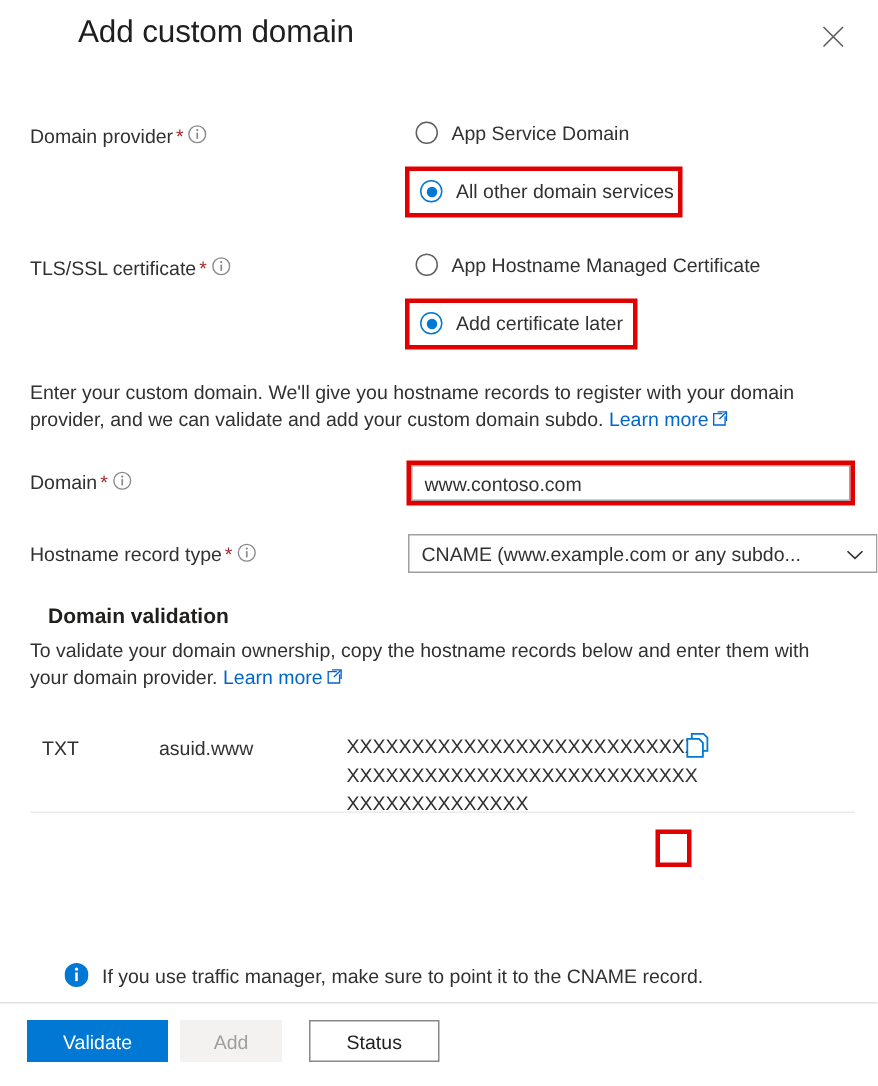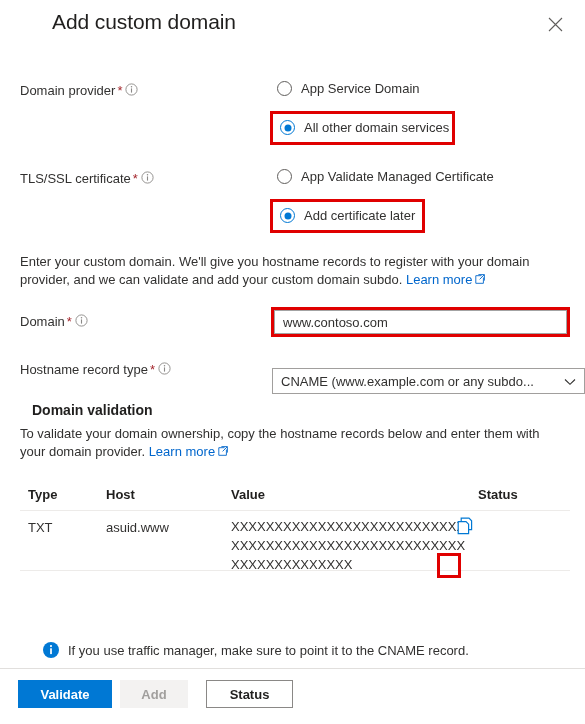--- a/index.html
+++ b/index.html
@@ -239,21 +239,21 @@
   .info-bar-icon { margin-left: 20px; flex: 0 0 auto; line-height: 0; }
   .info-bar-text { margin-left: 9px; font-size: 13px; color: #323130; }
 
   
   .btn {
     position: absolute;
     box-sizing: border-box;
     height: 28px;
     font-family: "Liberation Sans", sans-serif;
     font-size: 13px;
-    font-weight: bold;
+    font-weight: normal;
     display: flex;
     align-items: center;
     justify-content: center;
     cursor: pointer;
     border: 1px solid transparent;
     padding: 0 12px;
   }
   .btn-primary { background: #0078d4; color: #ffffff; border-color: #0078d4; }
   .btn-disabled { background: #f3f2f1; color: #a19f9d; border-color: #f3f2f1; cursor: default; }
   .btn-default { background: #ffffff; color: #201f1e; border: 1px solid #8a8886; }
@@ -302,21 +302,21 @@
         <circle cx="6.5" cy="6.5" r="5.6" fill="none" stroke="#8a8886" stroke-width="0.9"></circle>
         <circle cx="6.5" cy="3.7" r="0.75" fill="#8a8886"></circle>
         <rect x="5.95" y="5.4" width="1.1" height="4.2" fill="#8a8886"></rect>
       </svg>
     </span>
   </div>
 </div>
 
 <div class="radio-item" style="left:277px; top:169px;">
   <span class="radio-circle"></span>
-  <span class="radio-label">App Validate Managed Certificate</span>
+  <span class="radio-label">App Hostname Managed Certificate</span>
 </div>
 
 <div class="radio-item" style="left:280px; top:208px;">
   <span class="radio-circle checked"></span>
   <span class="radio-label">Add certificate later</span>
 </div>
 <div class="redbox" style="left:270px; top:199px; width:155px; height:34px;"></div>
 
 <div class="para" style="top:253px;">
   <span>Enter your custom domain. We'll give you hostname records to register with your domain provider, and we can validate and add your custom domain subdo.</span>
@@ -347,21 +347,21 @@
   <div class="field-label">
     <span>Hostname record type</span><span class="req-star">*</span><span class="info-icon">
       <svg width="13" height="13" viewBox="0 0 13 13" aria-hidden="true">
         <circle cx="6.5" cy="6.5" r="5.6" fill="none" stroke="#8a8886" stroke-width="0.9"></circle>
         <circle cx="6.5" cy="3.7" r="0.75" fill="#8a8886"></circle>
         <rect x="5.95" y="5.4" width="1.1" height="4.2" fill="#8a8886"></rect>
       </svg>
     </span>
   </div>
 </div>
-<div class="select-box" style="left:272px; top:368px; width:313px;">
+<div class="select-box" style="left:272px; top:356px; width:313px;">
   <span class="select-text">CNAME (www.example.com or any subdo...</span>
   <span class="chev">
     <svg width="12" height="8" viewBox="0 0 12 8" aria-hidden="true">
       <path d="M1 1.5 L6 6.3 L11 1.5" fill="none" stroke="#323130" stroke-width="1.1"></path>
     </svg>
   </span>
 </div>
 
 <div class="section-heading" style="top:402px;padding-left:12px;">Domain validation</div>
 <div class="para" style="top:425px; width:540px;">
@@ -370,26 +370,20 @@
     <svg width="10" height="10" viewBox="0 0 10 10" aria-hidden="true">
       <path d="M3.4 0.6 H9.4 V6.6" fill="none" stroke="#0066cc" stroke-width="0.9"></path>
       <path d="M9.2 0.8 L4.6 5.4" fill="none" stroke="#0066cc" stroke-width="0.9"></path>
       <path d="M6.6 1.7 H0.8 V9.3 H8.4 V3.5" fill="none" stroke="#0066cc" stroke-width="0.9"></path>
     </svg>
   </span>
 </div>
 
 <div class="rec-table" style="top:482px;">
 
-  <div class="rec-head">
-    <span class="cell hd c-type">Type</span>
-    <span class="cell hd c-host">Host</span>
-    <span class="cell hd c-value">Value</span>
-    <span class="cell hd c-status">Status</span>
-  </div>
 
 
   <div class="rec-row" style="height:59px;">
     <span class="cell c-type" style="top:9px;">TXT</span>
     <span class="cell c-host" style="top:9px;">asuid.www</span>
     <span class="cell c-value val-lines" style="top:6px;">
       <span style="display:block;">XXXXXXXXXXXXXXXXXXXXXXXXXXX</span>
       <span style="display:block;">XXXXXXXXXXXXXXXXXXXXXXXXXXX</span>
       <span style="display:block;">XXXXXXXXXXXXXX</span>
     </span>

